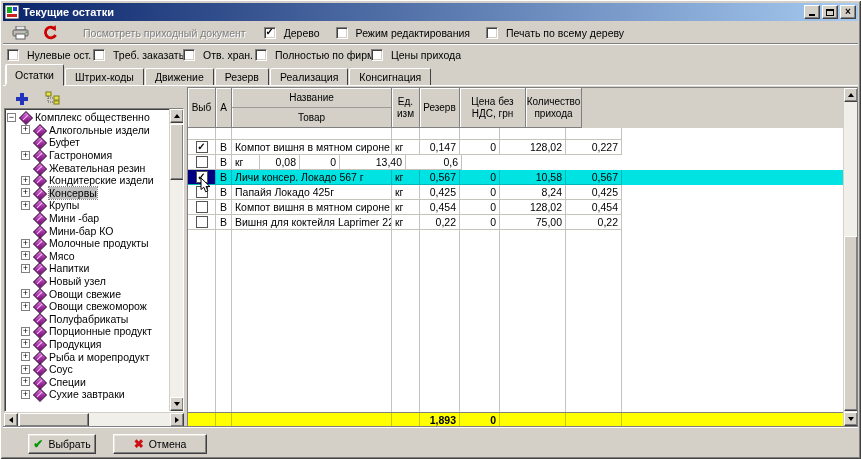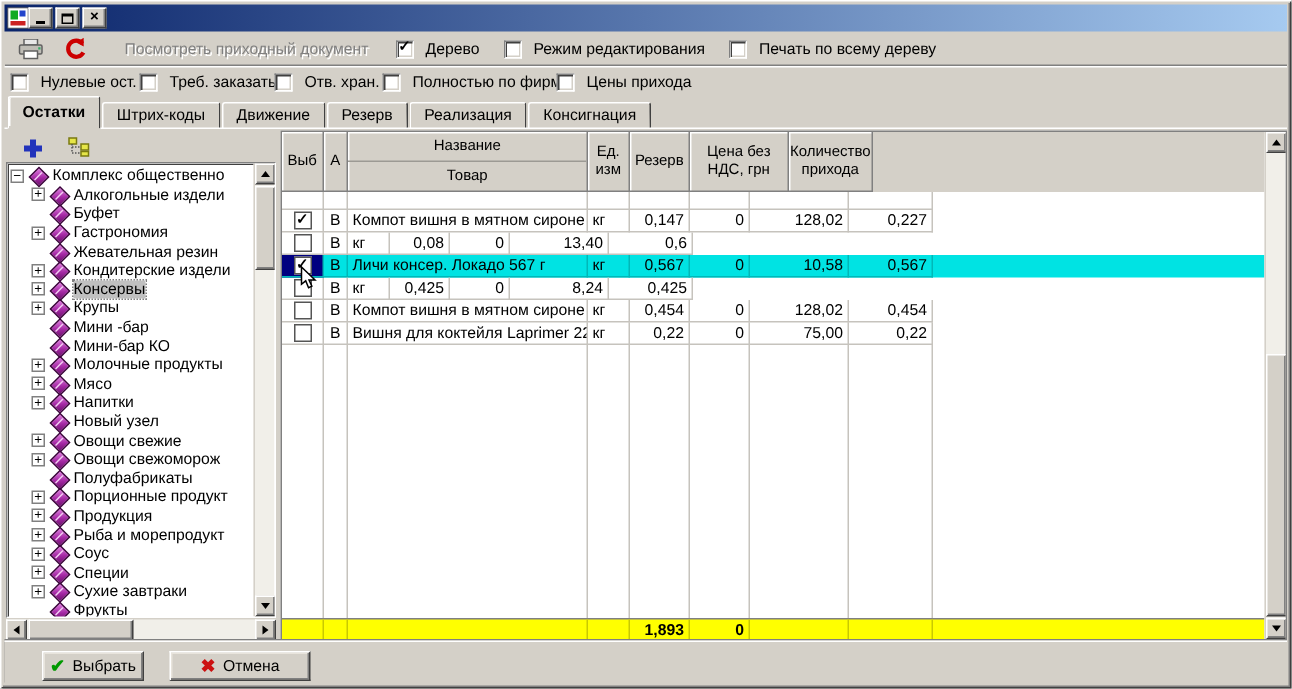--- a/index.html
+++ b/index.html
@@ -36,21 +36,21 @@
   .cbbox.checked::before { content:"✓"; margin-top:-1px; }
   .tb1 .cb { margin-right:16px; }
   .tb2 .cb { margin-right:0; }
   .tb2 .cb:nth-child(1){ width:86px; } .tb2 .cb:nth-child(2){ width:90px; }
   .tb2 .cb:nth-child(3){ width:72px; } .tb2 .cb:nth-child(4){ width:116px; }
   
   .tabbar { height:22px; display:flex; align-items:flex-end; padding-left:2px; position:relative; }
   .tab { height:18px; padding:2px 9px 0 9px; background:#D4D0C8; margin-right:1px;
     border:1px solid; border-color:#fff #404040 transparent #fff;
     border-top-left-radius:2px; border-top-right-radius:2px; position:relative; }
-  .tab.active { height:22px; padding-top:4px; z-index:3; font-weight:bold;
+  .tab.active { height:22px; padding-top:4px; z-index:3; font-weight:normal;
     box-shadow: inset 1px 0 0 #fff; }
   .tabbar::after { content:""; position:absolute; left:0; right:0; bottom:0; height:1px; background:#fff; }
   .tab.active::after { content:""; position:absolute; left:0; right:0; bottom:-1px; height:2px; background:#D4D0C8; z-index:4; }
   
   .content { position:absolute; top:87px; left:3px; right:3px; bottom:32px; display:flex; }
   
   .tree-panel { width:183px; flex:none; display:flex; flex-direction:column; padding:1px 2px 0 1px; }
   .tree-tools { height:20px; display:flex; align-items:center; gap:10px; padding-left:6px; }
   .plus-ico { position:relative; width:13px; height:13px; }
   .plus-ico::before { content:""; position:absolute; left:5px; top:1px; width:4px; height:12px; background:#2233BB; }
@@ -131,20 +131,21 @@
 
 <div class="win">
 
   <div class="titlebar">
     <svg class="tbico" viewBox="0 0 14 14">
       <rect x="0" y="0" width="14" height="14" fill="#fff" stroke="#404040"></rect>
       <rect x="2" y="2" width="5" height="6" fill="#11AA22"></rect>
       <rect x="8" y="2" width="4" height="4" fill="#2244CC"></rect>
       <rect x="2" y="9" width="10" height="3" fill="#CC2222"></rect>
     </svg>
+    <span class="caption">Текущие остатки</span>
     <span class="winbtns">
       <span class="wbtn">
           <span class="glyph-min"></span>
         </span>
       <span class="wbtn">
           <span class="glyph-max"></span>
         </span>
       <span class="wbtn">
           <span class="glyph-close">×</span>
         </span>
@@ -339,25 +340,20 @@
           </div>
           <div class="titem lvl1">
             <span class="expander">+</span>
             <span class="book"></span>
             <span class="tlabel">Специи</span>
           </div>
           <div class="titem lvl1">
             <span class="expander">+</span>
             <span class="book"></span>
             <span class="tlabel">Сухие завтраки</span>
-          </div>
-          <div class="titem lvl1">
-            <span class="expander noex"></span>
-            <span class="book"></span>
-            <span class="tlabel">Фрукты</span>
           </div>
           <div class="vscroll">
           <span class="sbtn" style="top:0">
               <span class="arr up"></span>
             </span>
           <span class="sthumb" style="top:15px;height:56px;"></span>
           <span class="sbtn" style="bottom:0">
               <span class="arr down"></span>
             </span>
         </div>
@@ -430,20 +426,21 @@
               <div class="gcell c-unit">кг</div>
               <div class="gcell c-qty">0,567</div>
               <div class="gcell c-res">0</div>
               <div class="gcell c-price">10,58</div>
               <div class="gcell c-inc">0,567</div>
             </div><div class="grow gdata">
               <div class="gcell c-sel">
                 <span class="gridbox"></span>
               </div>
               <div class="gcell c-a">В</div>
+              <div class="gcell c-name">Папайя Локадо  425г</div>
               <div class="gcell c-unit">кг</div>
               <div class="gcell c-qty">0,425</div>
               <div class="gcell c-res">0</div>
               <div class="gcell c-price">8,24</div>
               <div class="gcell c-inc">0,425</div>
             </div><div class="grow gdata">
               <div class="gcell c-sel">
                 <span class="gridbox"></span>
               </div>
               <div class="gcell c-a">В</div>

